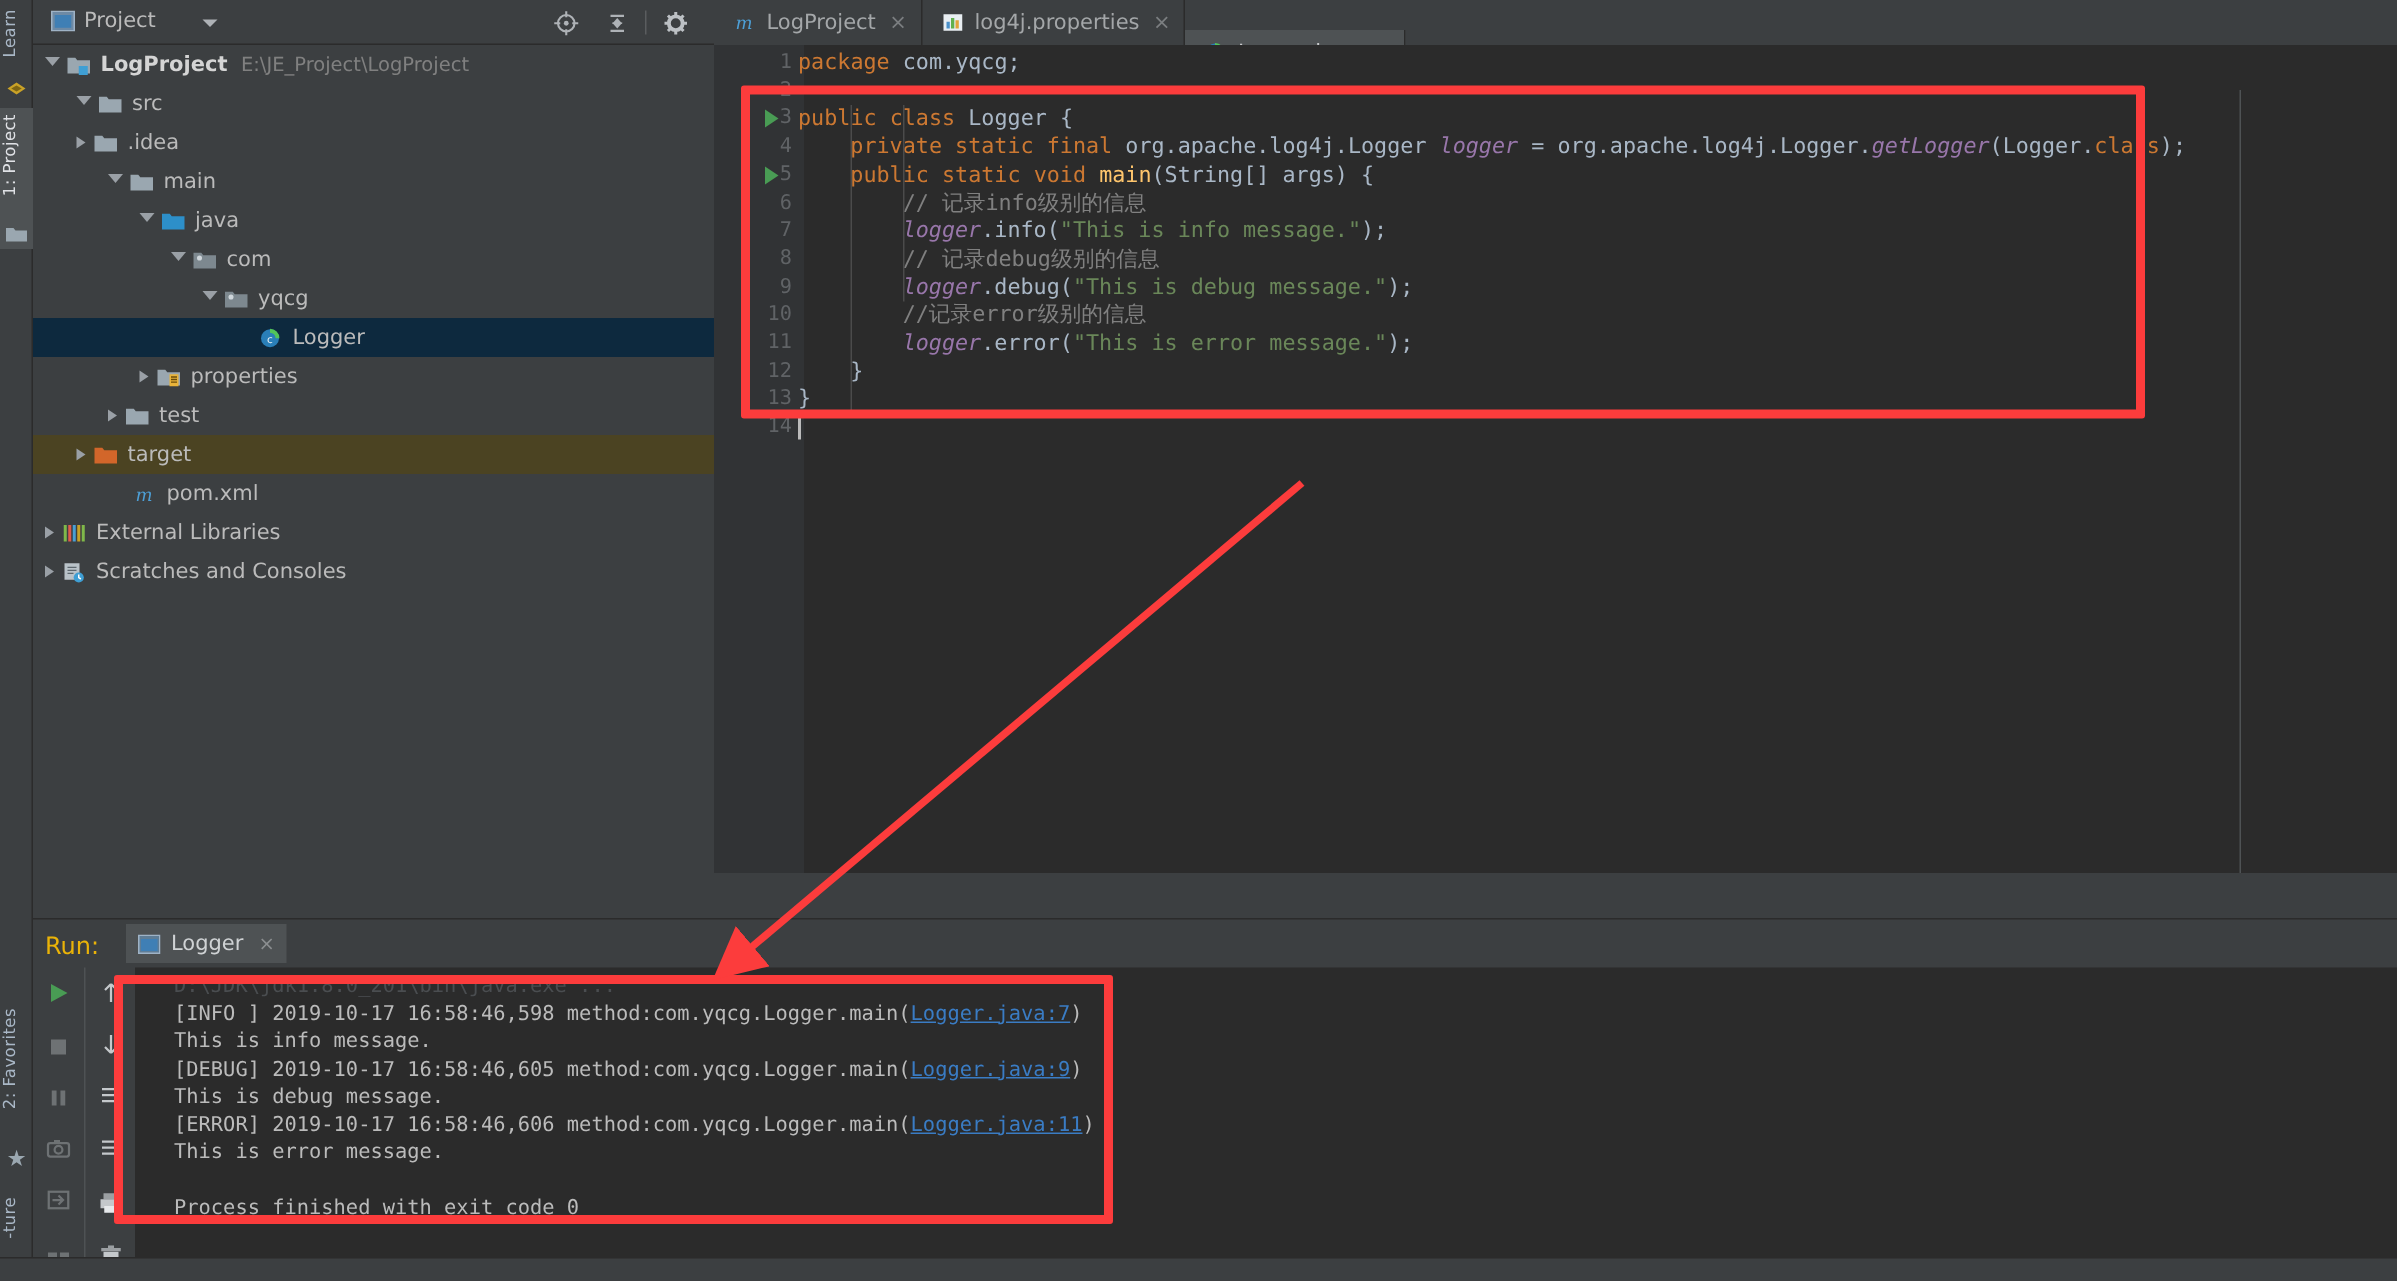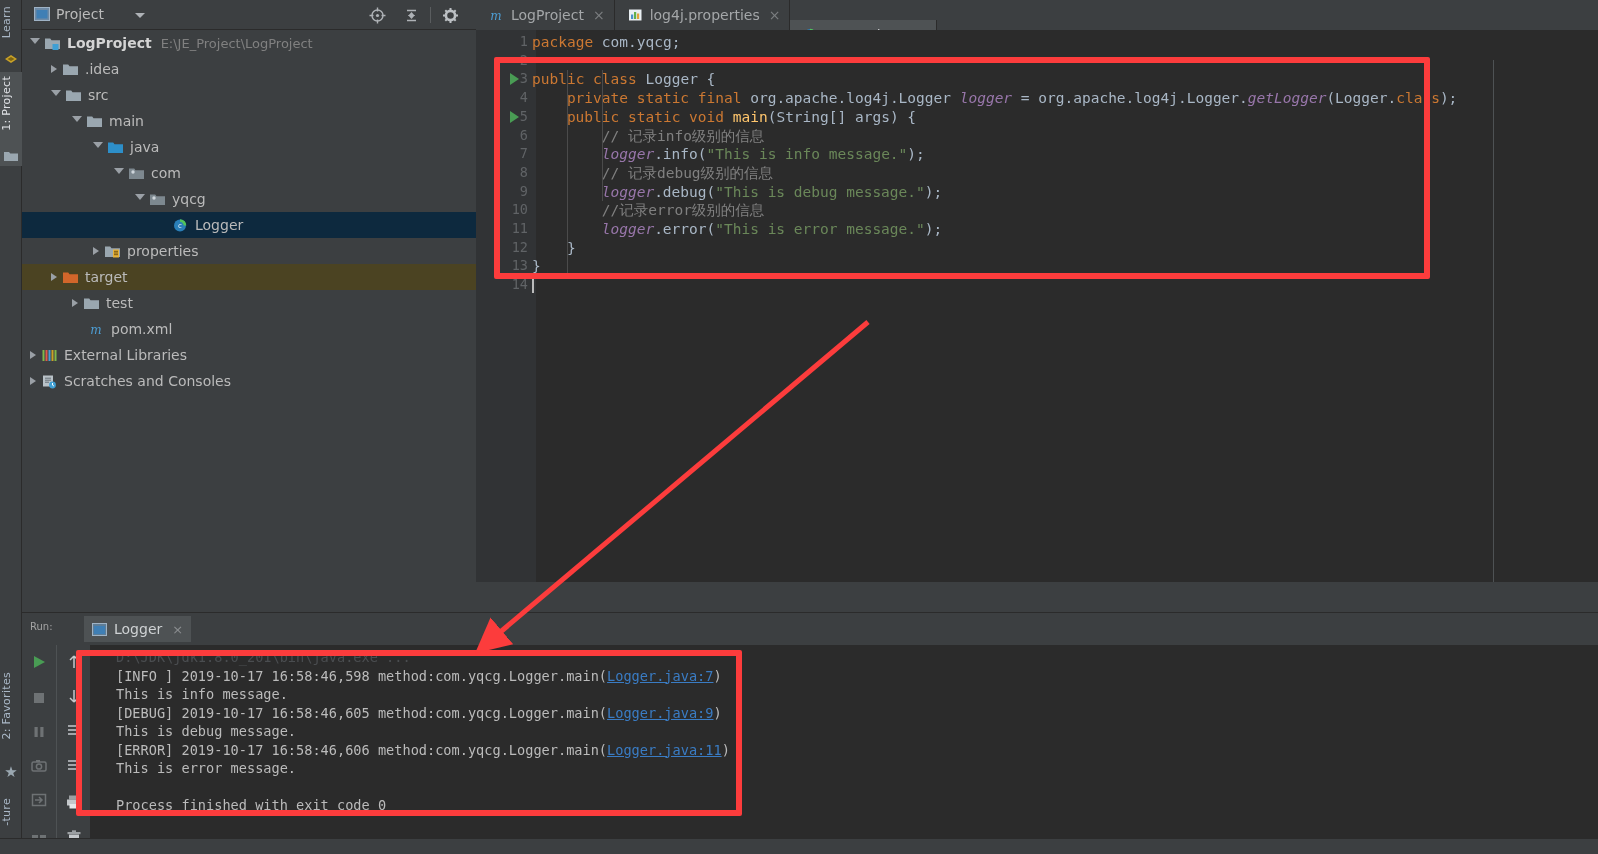--- a/index.html
+++ b/index.html
@@ -173,21 +173,21 @@
   }
 
   
   .run-panel {
     position: absolute; left: 22px; top: 612px; width: 1576px; height: 242px;
     background: #3c3f41; border-top: 1px solid #2b2b2b;
   }
   .run-header { position: relative; height: 32px; width: 1576px; }
   .run-label {
     position: absolute; left: 8px; top: 8px;
-    color: #a3a3a3; font-size: 10px;
+    color: #eab308; font-size: 16px;
   }
   .run-tab {
     position: absolute; left: 62px; top: 3px; height: 26px;
     display: flex; align-items: center; padding: 0 8px;
     background: #4e5254; font-size: 14px; color: #cfd2d4;
   }
   .run-tab-icon { width: 15px; height: 13px; margin-right: 7px; }
   .run-tab-close { margin-left: 10px; color: #8b8e90; font-size: 13px; }
 
   .run-toolbar-l {
@@ -282,33 +282,33 @@
           <div class="tw-arrow open"></div>
           <svg viewBox="0 0 17 15" class="ticon">
             <path d="M1 2.5h5.2l1.3 1.7H16V13H1z" fill="#9aa7b0"></path>
             <rect x="8.5" y="8" width="6" height="6" fill="#3f9fd4"></rect>
           </svg>
           <span class="tlabel bold">LogProject</span>
           <span class="tpath">E:\JE_Project\LogProject</span>
         </div>
         <div class="trow">
           <div style="flex: 0 0 auto; width: 29px;"></div>
+          <div class="tw-arrow open"></div>
+          <svg viewBox="0 0 17 15" class="ticon">
+            <path d="M1 2.5h5.2l1.3 1.7H16V13H1z" fill="#9aa7b0"></path>
+          </svg>
+          <span class="tlabel">src</span>
+        </div>
+        <div class="trow">
+          <div style="flex: 0 0 auto; width: 29px;"></div>
           <div class="tw-arrow"></div>
           <svg viewBox="0 0 17 15" class="ticon">
             <path d="M1 2.5h5.2l1.3 1.7H16V13H1z" fill="#9aa7b0"></path>
           </svg>
           <span class="tlabel">.idea</span>
-        </div>
-        <div class="trow">
-          <div style="flex: 0 0 auto; width: 29px;"></div>
-          <div class="tw-arrow open"></div>
-          <svg viewBox="0 0 17 15" class="ticon">
-            <path d="M1 2.5h5.2l1.3 1.7H16V13H1z" fill="#9aa7b0"></path>
-          </svg>
-          <span class="tlabel">src</span>
         </div>
         <div class="trow">
           <div style="flex: 0 0 auto; width: 50px;"></div>
           <div class="tw-arrow open"></div>
           <svg viewBox="0 0 17 15" class="ticon">
             <path d="M1 2.5h5.2l1.3 1.7H16V13H1z" fill="#9aa7b0"></path>
           </svg>
           <span class="tlabel">main</span>
         </div>
         <div class="trow">
@@ -350,35 +350,35 @@
         <div class="trow">
           <div style="flex: 0 0 auto; width: 71px;"></div>
           <div class="tw-arrow"></div>
           <svg viewBox="0 0 17 15" class="ticon">
             <path d="M1 2.5h5.2l1.3 1.7H16V13H1z" fill="#9aa7b0"></path>
             <rect x="9" y="5.5" width="6" height="8" fill="#e8b33a"></rect>
             <path d="M10 7.3h4M10 9h4M10 10.7h4" stroke="#6b4c0a" stroke-width="0.9"></path>
           </svg>
           <span class="tlabel">properties</span>
         </div>
+        <div class="trow">
+          <div style="flex: 0 0 auto; width: 50px;"></div>
+          <div class="tw-arrow"></div>
+          <svg viewBox="0 0 17 15" class="ticon">
+            <path d="M1 2.5h5.2l1.3 1.7H16V13H1z" fill="#9aa7b0"></path>
+          </svg>
+          <span class="tlabel">test</span>
+        </div>
         <div class="trow target">
           <div style="flex: 0 0 auto; width: 29px;"></div>
           <div class="tw-arrow"></div>
           <svg viewBox="0 0 17 15" class="ticon">
             <path d="M1 2.5h5.2l1.3 1.7H16V13H1z" fill="#d2662a"></path>
           </svg>
           <span class="tlabel">target</span>
-        </div>
-        <div class="trow">
-          <div style="flex: 0 0 auto; width: 50px;"></div>
-          <div class="tw-arrow"></div>
-          <svg viewBox="0 0 17 15" class="ticon">
-            <path d="M1 2.5h5.2l1.3 1.7H16V13H1z" fill="#9aa7b0"></path>
-          </svg>
-          <span class="tlabel">test</span>
         </div>
         <div class="trow">
           <div style="flex: 0 0 auto; width: 50px;"></div>
           <div class="tw-spacer"></div>
           <svg viewBox="0 0 17 15" class="ticon">
             <text x="8" y="12" font-size="12" fill="#4d9fd6" text-anchor="middle" font-family="DejaVu Serif" font-style="italic">m</text>
           </svg>
           <span class="tlabel">pom.xml</span>
         </div>
         <div class="trow">

